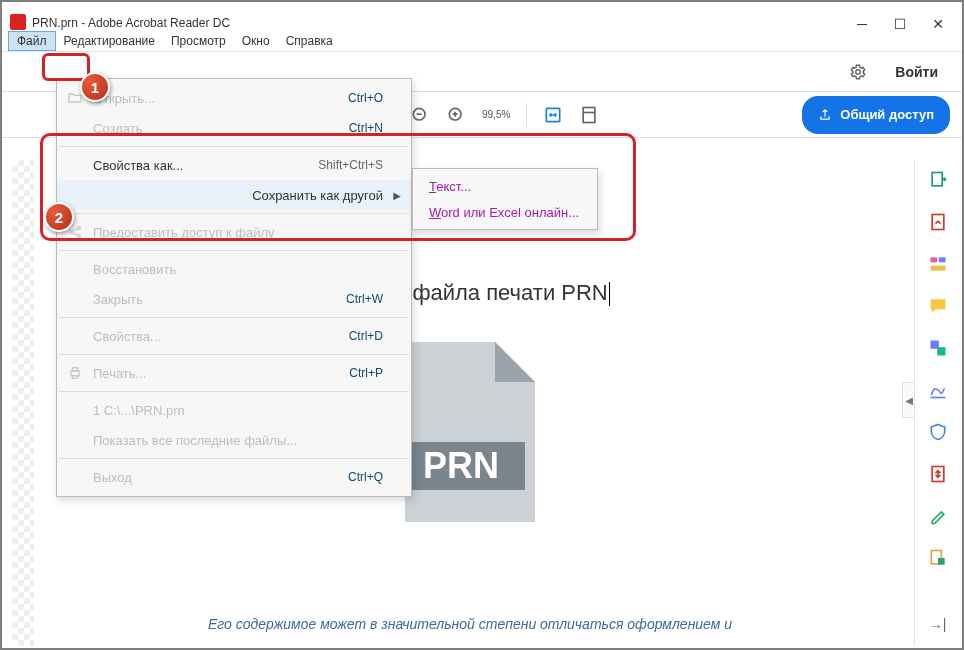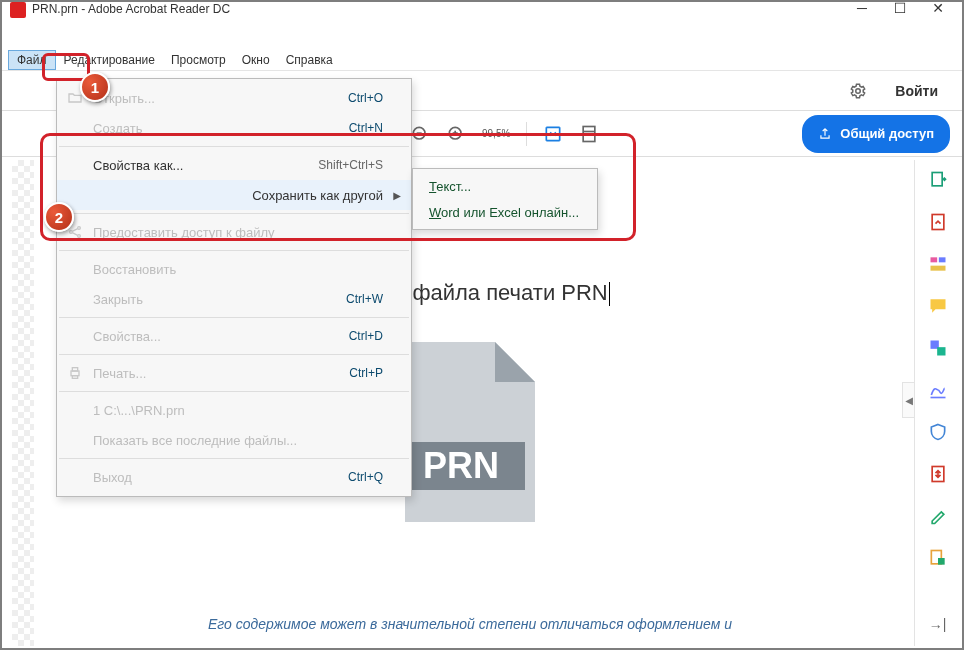--- a/index.html
+++ b/index.html
@@ -1,26 +1,26 @@
 <!DOCTYPE html>
 <html><head>
 <meta charset="utf-8">
 <style>
   * { margin: 0; padding: 0; box-sizing: border-box; font-family: "Segoe UI", Tahoma, sans-serif; }
   body { width: 964px; height: 650px; background: #fff; position: relative; border: 2px solid #7e7e7e; overflow: hidden; }
 
   
-  .titlebar { height: 28px; display: flex; align-items: flex-start; padding: 0 8px; font-size: 12px; color: #333; }
+  .titlebar { height: 28px; display: flex; align-items: flex-end; padding: 0 8px; font-size: 12px; color: #333; }
   .titlebar .app-icon { width: 16px; height: 16px; background: #d22; border-radius: 2px; margin-right: 6px; }
   .titlebar .title { flex: 1; }
   .win-controls { display: flex; gap: 26px; margin-right: 10px; }
   .win-btn { width: 12px; height: 12px; display: flex; align-items: center; justify-content: center; cursor: pointer; color: #333; font-size: 14px; }
 
   
-  .menubar { height: 22px; padding: 0 6px; display: flex; align-items: center; font-size: 12px; color: #333; border-bottom: 1px solid #e5e5e5; margin-top: 19px; }
+  .menubar { height: 22px; padding: 0 6px; display: flex; align-items: center; font-size: 12px; color: #333; border-bottom: 1px solid #e5e5e5; }
   .menu-item { padding: 2px 8px; cursor: pointer; }
   .menu-item.active { background: #cbe3f7; border: 1px solid #6aa9de; }
   .red-box-1 { position: absolute; left: 40px; top: 51px; width: 48px; height: 28px; border: 3px solid #d2222a; border-radius: 6px; pointer-events: none; z-index: 50; }
   .marker { position: absolute; width: 30px; height: 30px; border-radius: 50%; background: radial-gradient(circle at 30% 30%, #ea5a3a, #b33018); color: #fff; font-weight: bold; font-size: 15px; display: flex; align-items: center; justify-content: center; border: 2px solid #fff; box-shadow: 1px 2px 4px rgba(0,0,0,.4); z-index: 60; }
   .marker-1 { left: 78px; top: 70px; }
   .marker-2 { left: 42px; top: 200px; }
 
   
   .tabstrip { height: 40px; border-bottom: 1px solid #ddd; display: flex; align-items: center; padding: 0 10px; }
   .tabstrip .spacer { flex: 1; }
@@ -45,21 +45,21 @@
   .drop-row.dim .shortcut { color: #0c4a6e; }
   .drop-row .rico { position: absolute; left: 10px; width: 16px; height: 16px; }
   .drop-row.hover { background: #e9f2fb; text-align: right; }
   .drop-row .arrow { position: absolute; right: 10px; font-size: 10px; color: #555; }
   .drop-sep { height: 1px; background: #ddd; margin: 3px 2px; }
 
   .red-box-2 { position: absolute; left: 38px; top: 131px; width: 596px; height: 108px; border: 3px solid #d2222a; border-radius: 10px; z-index: 55; pointer-events: none; }
 
   
   .submenu { position: absolute; left: 410px; top: 166px; width: 186px; background: #f7f7f7; border: 1px solid #bbb; box-shadow: 2px 4px 8px rgba(0,0,0,.15); z-index: 45; padding: 4px 0; font-size: 13px; }
-  .sub-row { height: 26px; display: flex; align-items: center; padding: 0 16px; cursor: pointer; color: #14532d; }
+  .sub-row { height: 26px; display: flex; align-items: center; padding: 0 16px; cursor: pointer; color: #a21caf; }
   .sub-row u { text-decoration: underline; }
 
   
   .doc-area { position: absolute; left: 36px; top: 158px; right: 60px; bottom: 2px; background: #fff; display: flex; flex-direction: column; align-items: center; z-index: 5; }
   .doc-heading { font-size: 22px; color: #333; margin-top: 120px; position: relative; }
   .cursor-bar { display: inline-block; width: 1px; height: 24px; background: #000; vertical-align: middle; margin-left: 1px; }
   .prn-file { margin-top: 26px; width: 170px; height: 200px; }
   .doc-foot { margin-top: auto; margin-bottom: 14px; font-size: 14px; font-style: italic; color: #3b6a9b; text-align: center; }
 
   

